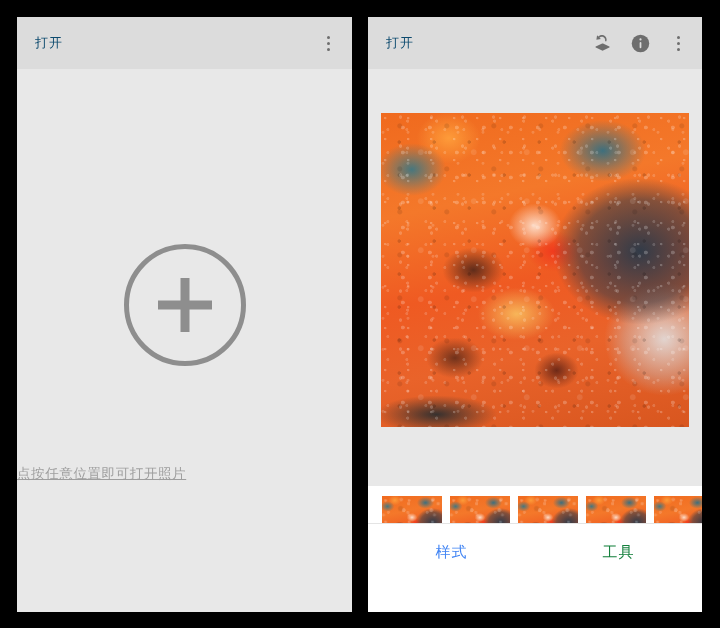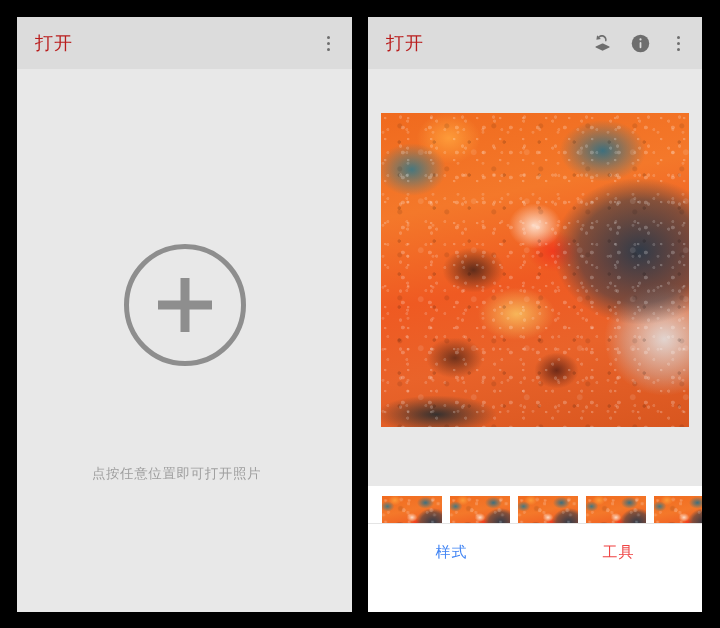--- a/index.html
+++ b/index.html
@@ -29,22 +29,22 @@
   
   .appbar {
     height: 52px;
     background: #dcdcdc;
     display: flex;
     align-items: center;
     padding: 0 14px 0 18px;
     box-sizing: border-box;
   }
   .appbar-title {
-    font-size: 18px;
-    color: #b91c1c;
+    font-size: 13px;
+    color: #0c4a6e;
     letter-spacing: 1px;
     flex: 0 0 auto;
   }
   .appbar-spacer { flex: 1 1 auto; }
   .appbar-actions {
     display: flex;
     align-items: center;
     gap: 17px;
   }
 
@@ -98,21 +98,22 @@
     left: 50%; top: 50%;
     transform: translate(-50%, -50%);
   }
   .open-hint {
     font-size: 13.5px;
     color: #9e9e9e;
     letter-spacing: 0.6px;
     position: absolute;
     top: 396px;
     left: 0; right: 16px;
-    text-align: center;
+    text-align: left;
+    text-decoration: underline;
   }
 
   
   .editor-body {
     height: calc(100% - 52px);
     background: #e8e8e8;
     position: relative;
   }
   .photo-stage {
     position: absolute;
@@ -218,21 +219,21 @@
     background: #ffffff;
     border-top: 1px solid #e4e4e4;
     display: flex;
     align-items: flex-start;
   }
   .tab {
     flex: 1 1 0;
     text-align: center;
     padding-top: 19px;
     font-size: 15px;
-    color: #ef4444;
+    color: #15803d;
     letter-spacing: 1px;
   }
   .tab.active { color: #4285f4; }
 </style>
 </head>
 <body>
 
 <div class="phone" id="phone-left">
 
   <div class="appbar">

